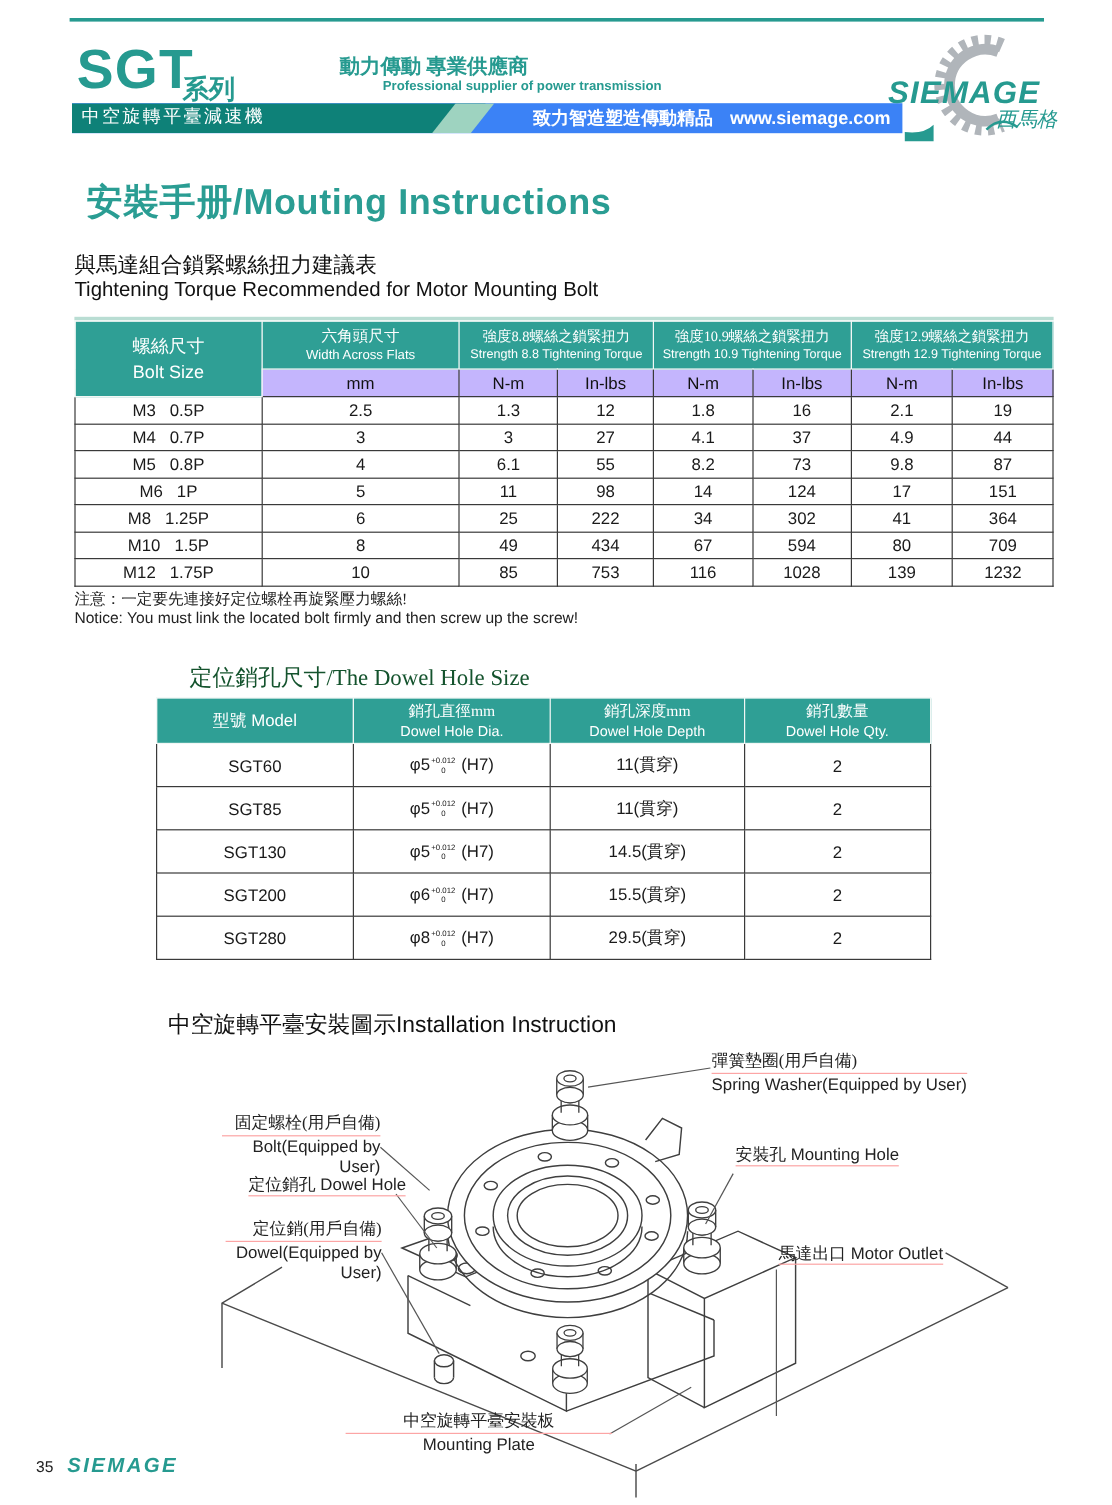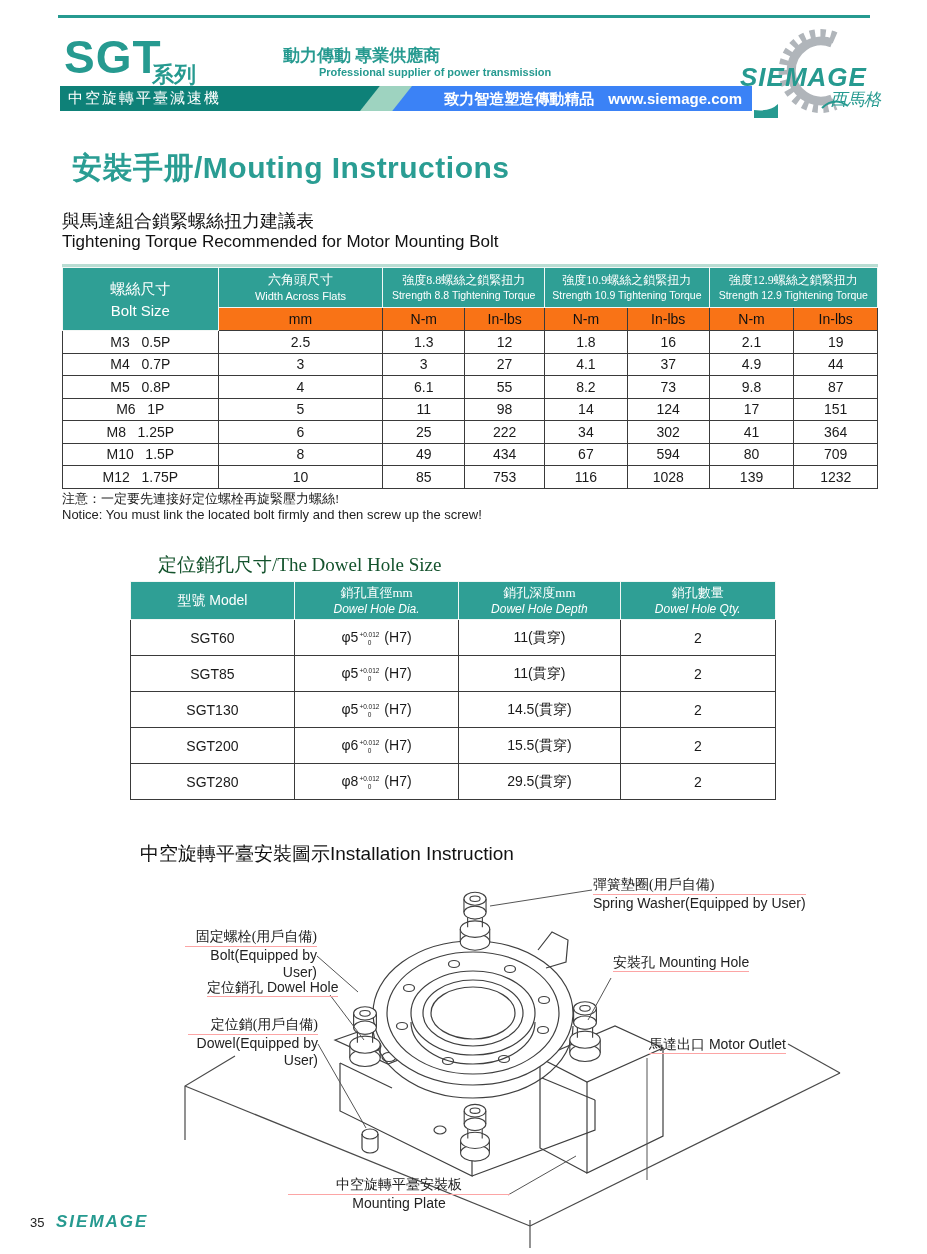--- a/index.html
+++ b/index.html
@@ -30,29 +30,29 @@
   
   table { border-collapse:collapse; table-layout:fixed; width:100%; }
   td, th { border:1px solid #3a3a3a; text-align:center; vertical-align:middle; padding:0; }
   .t1-wrap { left:62px; top:264px; width:816px; border-top:3px solid #b9ddd3; }
   .th-teal { background:#2f9f95; color:#fff; border:1px solid #f2f7f5; font-weight:normal; }
   .t1 .grp-cn { font-size:12px; font-family:"Liberation Serif", serif; display:block; line-height:1.4; }
   .t1 .grp-en { font-size:10.5px; display:block; line-height:1.3; }
   .t1 .c1-cn { font-size:15px; font-family:"Liberation Serif", serif; display:block; line-height:1.5; }
   .t1 .c1-en { font-size:15px; display:block; line-height:1.3; }
   .t1 tr.h1 td { height:40px; }
-  .t1 tr.h2 td { height:23px; font-size:14px; background:#f97316; color:#111; }
+  .t1 tr.h2 td { height:23px; font-size:14px; background:#c4b5fd; color:#111; }
   .t1 tr.body td { height:22.5px; font-size:14px; }
   .t1 td.size { white-space:pre; }
 
   .sec2-title { left:130px; top:552px; font-size:19px; color:#14532d; font-family:"Liberation Serif", serif;margin-left:28px; }
   .t2-wrap { left:130px; top:581px; width:646px; }
   .t2 tr.h td { height:38px; }
   .t2 .h-cn { display:block; font-size:13px; font-family:"Liberation Serif", serif; line-height:1.4; }
-  .t2 .h-en { display:block; font-size:12px; line-height:1.3;font-style:italic; }
+  .t2 .h-en { display:block; font-size:12px; line-height:1.3; }
   .t2 .h-one { font-size:14px; }
   .t2 tr.body td { height:36px; font-size:14px; }
   .tol { display:inline-flex; flex-direction:column; vertical-align:middle; font-size:6.5px; line-height:1.1; font-style:normal; margin:0 1px; }
   .tol i { font-style:normal; }
 
   .notice-cn { left:62px; top:490px; font-size:13px; font-family:"Liberation Serif", serif; color:#222; }
   .notice-en { left:62px; top:507px; font-size:13px; color:#222; }
 
   .sec3-title { left:140px; top:841px; font-size:19px; color:#111; }
   .sec3-title .cnpart { font-family:"Liberation Serif", serif; }

